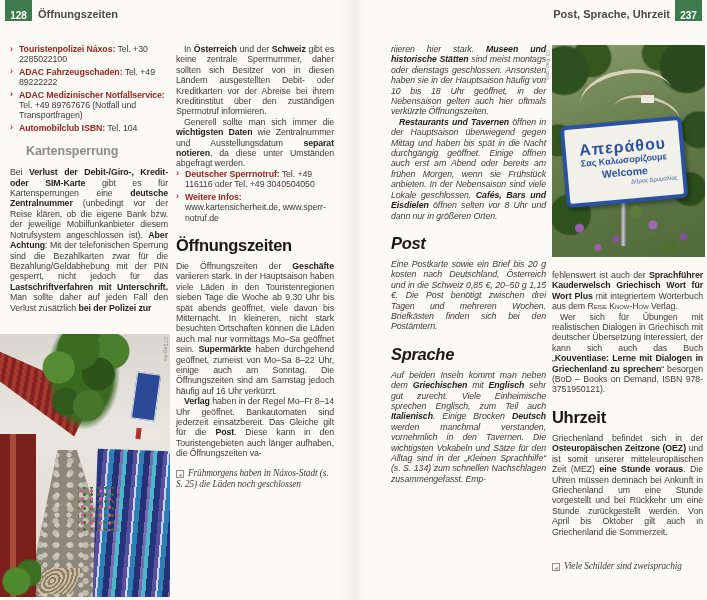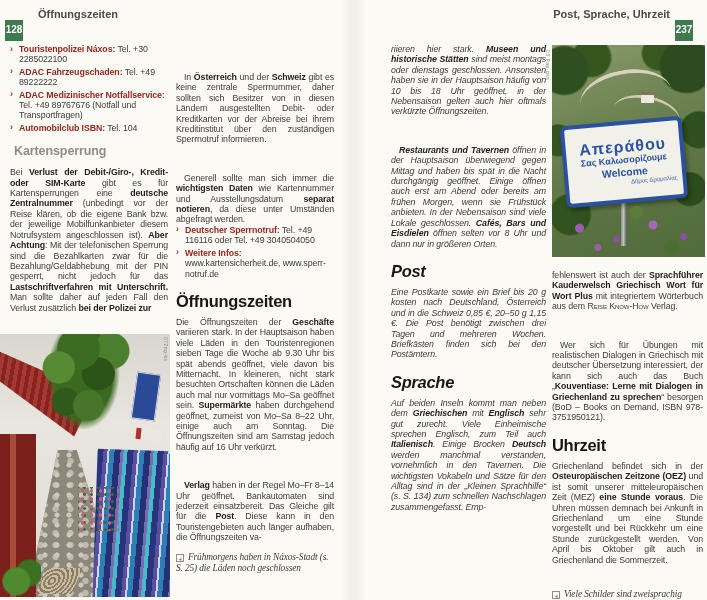--- a/index.html
+++ b/index.html
@@ -1,39 +1,39 @@
 <!DOCTYPE html>
 <html><head>
 <meta charset="utf-8">
 <style>
   html,body{margin:0;padding:0;}
   #page{position:relative;width:707px;height:600px;background:#fbfaf5;overflow:hidden;
         font-family:"Liberation Sans","DejaVu Sans",sans-serif;color:#3b3b39;}
   .gutter{position:absolute;left:340px;top:0;width:26px;height:600px;
         background:linear-gradient(90deg,rgba(0,0,0,0) 0%,rgba(60,50,40,0.05) 45%,rgba(60,50,40,0.06) 55%,rgba(0,0,0,0) 100%);}
   
-  .pagenum-box{position:absolute;top:0;width:18px;height:21px;background:#3d7a4e;color:#fff;
-        font-weight:bold;font-size:10px;display:flex;align-items:flex-end;justify-content:center;padding-bottom:6px;box-sizing:border-box;margin-top:20px;}
+  .pagenum-box{position:absolute;top:0;width:27px;height:21px;background:#3d7a4e;color:#fff;
+        font-weight:bold;font-size:10px;display:flex;align-items:flex-end;justify-content:center;padding-bottom:0;box-sizing:border-box;}
   #pagenum-left{left:5px;}
   #pagenum-right{left:675px;}
   .header-title{position:absolute;top:8px;font-weight:bold;font-size:11px;color:#4b4a46;white-space:nowrap;}
   #header-title-left{left:38px;}
   #header-title-right{right:37px;}
   
   .col{position:absolute;top:44px;font-size:8.8px;line-height:10.4px;text-align:justify;letter-spacing:-0.1px;}
   #col1{left:10px;width:158px;}
   #col2{left:176px;width:158px;}
   #col3{left:391px;width:155px;font-style:italic;}
   #col4{left:552px;top:270px;width:151px;}
   .p{margin:0;}
-  .ind{text-indent:8px;margin-top:28px;}
+  .ind{text-indent:8px;}
   .b{font-weight:bold;color:#1f1f1d;}
   .sc{font-variant:small-caps;}
   .h1{font-size:16.5px;font-weight:bold;color:#171715;margin:13px 0 7px;text-align:left;letter-spacing:-0.3px;line-height:18px;}
-  .h2{font-size:12.5px;font-weight:bold;color:#8d8d85;margin:11px 4px 9px;text-align:left;line-height:14px;}
+  .h2{font-size:12.5px;font-weight:bold;color:#8d8d85;margin:11px 16px 9px;text-align:left;line-height:14px;}
   .bullet{position:relative;padding-left:9px;text-align:left;margin-bottom:2px;}
   .bullet .arrow{position:absolute;left:0;top:-0.5px;color:#b5342a;font-weight:bold;font-size:9px;}
   .blabel{font-weight:bold;color:#992720;}
   .caption{font-family:"Liberation Serif","DejaVu Serif",serif;font-style:italic;font-size:9.3px;
         line-height:11.5px;color:#3b3b39;text-align:left;margin-top:9px;text-indent:0;}
   .cap-icon{display:inline-block;width:8px;height:8px;border:1px solid #8d8d85;font-style:normal;
         font-size:6px;line-height:8px;text-align:center;color:#8d8d85;margin-right:4px;vertical-align:-1px;box-sizing:border-box;}
   .credit{position:absolute;writing-mode:vertical-rl;font-size:5px;color:#8a8a86;letter-spacing:0.5px;}
   
   #photo-alley{position:absolute;left:0;top:334px;width:170px;height:263px;overflow:hidden;background:#e6e3dc;}
@@ -143,21 +143,21 @@
     <div class="lp-sign"></div>
     <div class="lp-tag"></div>
     <div class="lp-flowers"></div>
     <div class="lp-plant"></div>
     <div class="lp-mats"></div>
     <div class="credit" style="right:1px;top:3px;">072ng-ks</div>
   </div>
 
   <div id="col2" class="col">
     <p class="p ind"><span>In </span><span class="b">Österreich</span><span> und der </span><span class="b">Schweiz</span><span> gibt es keine zentrale Sperrnummer, daher sollten sich Besitzer von in diesen Ländern ausgestellten Debit- oder Kreditkarten vor der Abreise bei ihrem Kreditinstitut über den zuständigen Sperrnotruf informieren.</span></p>
-    <p class="p ind"><span>Generell sollte man sich immer die </span><span class="b">wichtigsten Daten</span><span> wie Kartennummer und Ausstellungsdatum </span><span class="b">separat notieren</span><span>, da diese unter Umständen abgefragt werden.</span></p>
+    <p class="p ind"><span>Generell sollte man sich immer die </span><span class="b">wichtigsten Daten</span><span> wie Zentralnummer und Ausstellungsdatum </span><span class="b">separat notieren</span><span>, da diese unter Umständen abgefragt werden.</span></p>
     <div class="bullet">
       <span class="arrow">›</span><span class="blabel">Deutscher Sperrnotruf:</span><span> Tel. +49 116116 oder Tel. +49 3040504050</span>
     </div>
     <div class="bullet">
       <span class="arrow">›</span><span class="blabel">Weitere Infos:</span><span> www.kartensicherheit.de, www.sperr-notruf.de</span>
     </div>
     <div class="h1">Öffnungszeiten</div>
     <p class="p"><span>Die Öffnungszeiten der </span><span class="b">Geschäfte</span><span> variieren stark. In der Hauptsaison haben viele Läden in den Touristenregionen sieben Tage die Woche ab 9.30 Uhr bis spät abends geöffnet, viele davon bis Mitternacht. In kleineren, nicht stark besuchten Ortschaften können die Läden auch mal nur vormittags Mo–Sa geöffnet sein. </span><span class="b">Supermärkte</span><span> haben durchgehend geöffnet, zumeist von Mo–Sa 8–22 Uhr, einige auch am Sonntag. Die Öffnungszeiten sind am Samstag jedoch häufig auf 16 Uhr verkürzt.</span></p>
     <p class="p ind"><span class="b">Verlag</span><span> haben in der Regel Mo–Fr 8–14 Uhr geöffnet. Bankautomaten sind jederzeit einsatzbereit. Das Gleiche gilt für die </span><span class="b">Post</span><span>. Diese kann in den Touristengebieten auch länger aufhaben, die Öffnungszeiten va-</span></p>
     <div class="caption">

